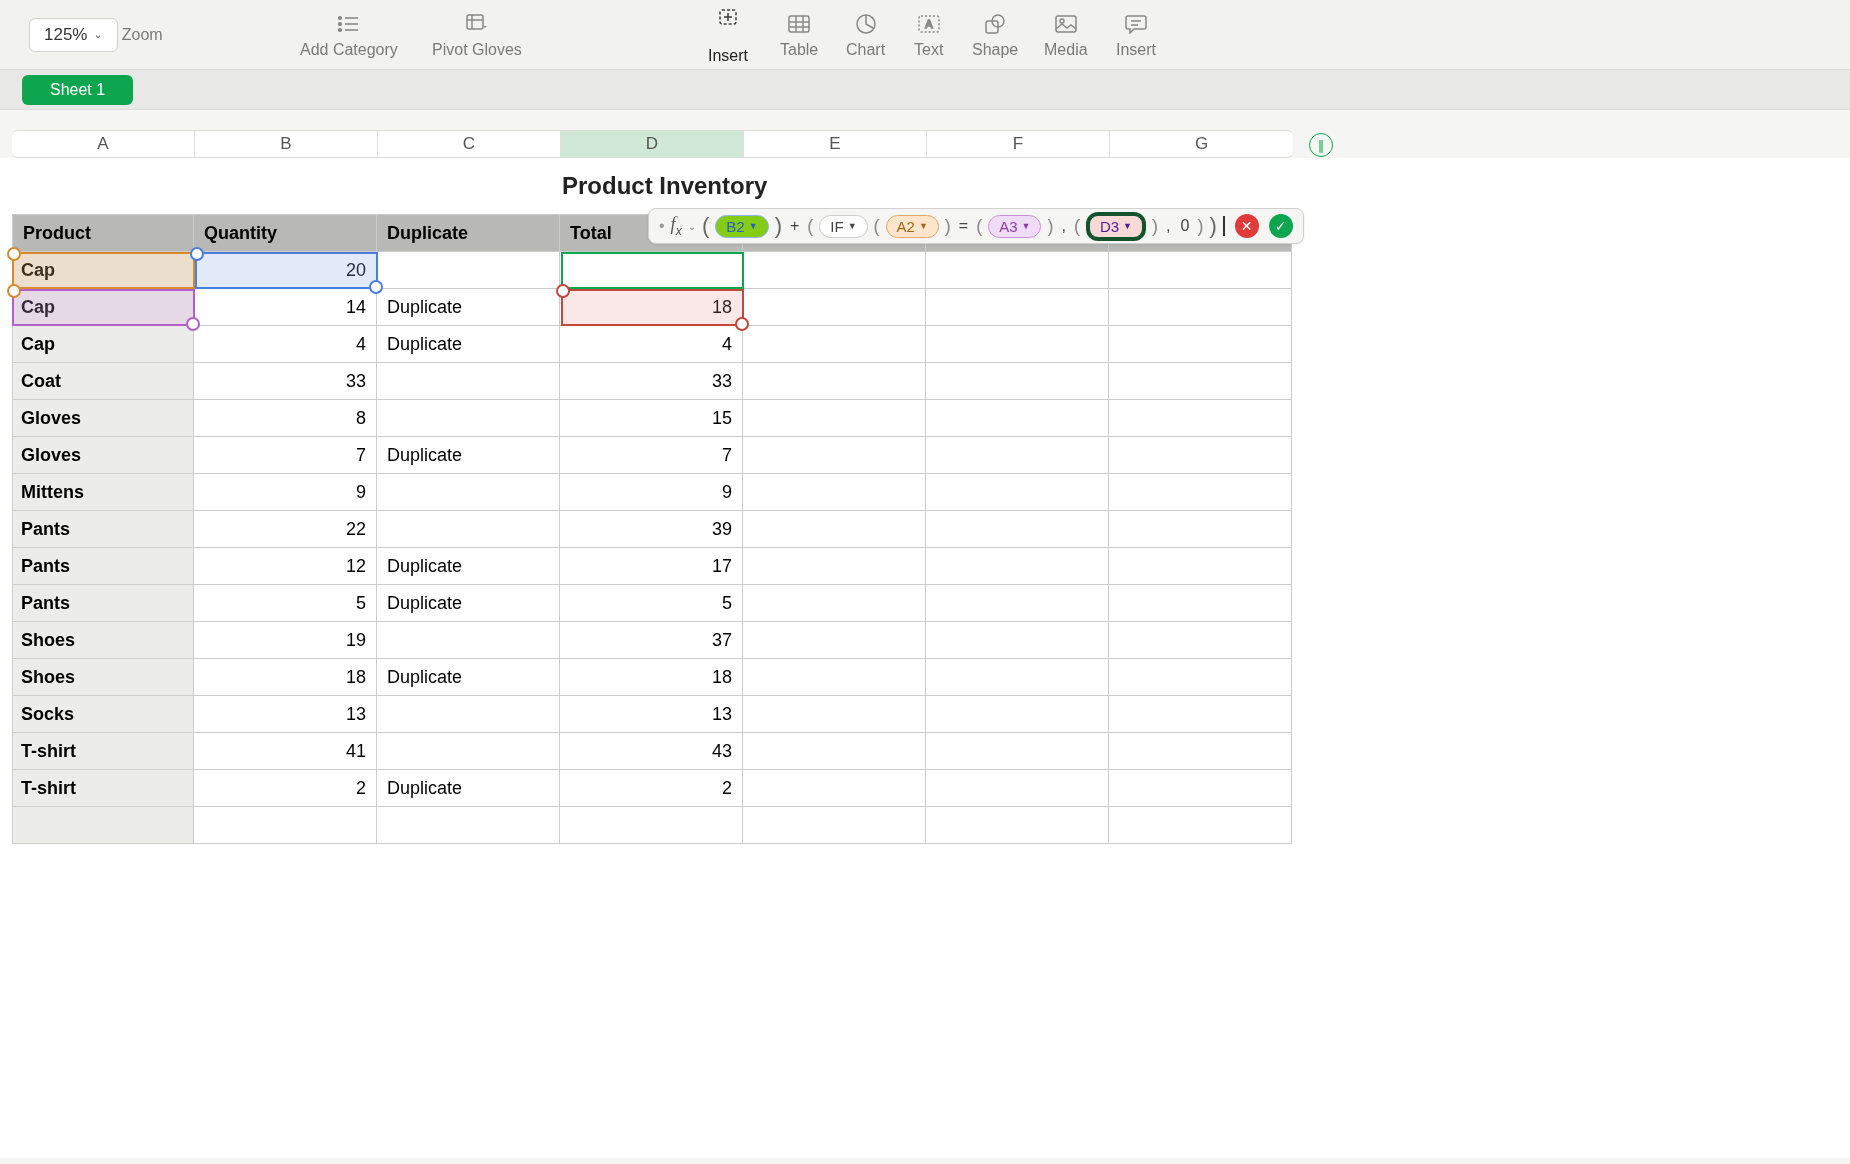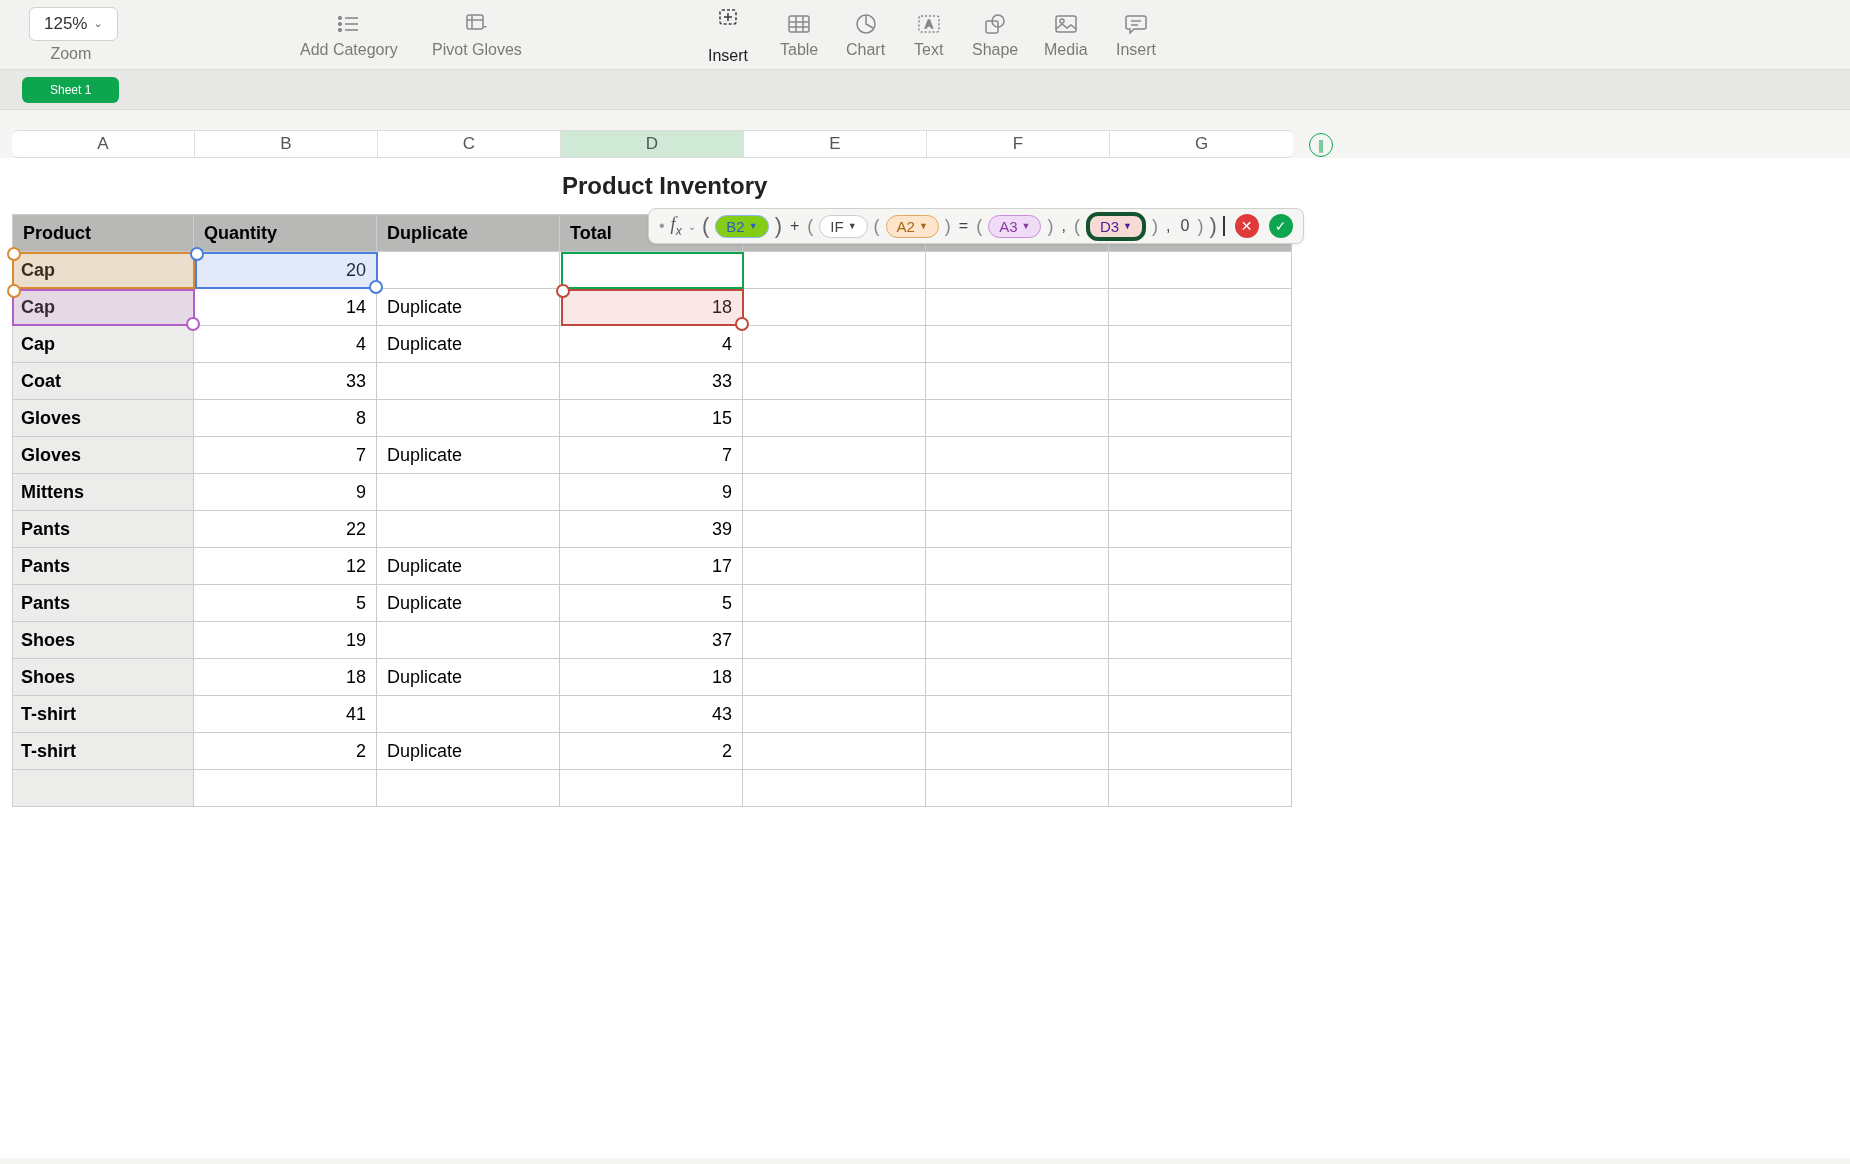--- a/index.html
+++ b/index.html
@@ -8,21 +8,21 @@
 
 .toolbar { height: 70px; background: #f2f2f0; border-bottom: 1px solid #dcdcdb; display: flex; align-items: center; padding: 0 20px; gap: 60px; position: relative; }
 .zoom-btn { background: #fff; border: 1px solid #d0d0cf; border-radius: 6px; padding: 6px 14px; font-size: 17px; display: flex; align-items: center; gap: 6px; color: #333; cursor: pointer; margin-left: 5px; }
 .tool-group { display: flex; flex-direction: column; align-items: center; gap: 4px; position: absolute; }
 .tool-icon { width: 26px; height: 26px; color: #8a8a8a; display: flex; align-items: center; justify-content: center; }
 .tool-label { font-size: 16px; color: #7a7a78; }
 .tool-label.active { color: #222; }
 
 
 .sheet-bar { height: 40px; background: #e8e8e6; border-bottom: 1px solid #dcdcdb; display: flex; align-items: center; padding-left: 22px; }
-.sheet-tab { background: #0da64f; color: #fff; padding: 6px 28px; border-radius: 6px; font-size: 12px; font-weight: 500; cursor: pointer; }
+.sheet-tab { background: #0da64f; color: #fff; padding: 6px 28px; border-radius: 6px; font-size: 16px; font-weight: 500; cursor: pointer; }
 
 
 .col-headers { height: 28px; background: #fff; display: flex; border-top: 1px solid #dcdcdb; border-bottom: 1px solid #dcdcdb; margin-top: 20px; margin-left: 12px; margin-right: 12px; border-radius: 6px; position: relative; }
 .col-header { border-right: 1px solid #e0e0e0; display: flex; align-items: center; justify-content: center; font-size: 17px; color: #555; cursor: pointer; }
 .col-header.selected { background: #cfe9d6; }
 .col-header:first-child { width: 183px; }
 .col-header:nth-child(2) { width: 183px; }
 .col-header:nth-child(3) { width: 183px; }
 .col-header:nth-child(4) { width: 183px; }
 .col-header:nth-child(5) { width: 183px; }
@@ -87,21 +87,21 @@
 .fb-caret { width: 2px; height: 20px; background: #333; }
 .fb-btn { width: 24px; height: 24px; border-radius: 50%; display: flex; align-items: center; justify-content: center; color: #fff; font-size: 14px; cursor: pointer; margin-left: 4px; }
 .fb-cancel { background: #e03a3a; }
 .fb-accept { background: #0da64f; }
 
 </style>
 </head>
 <body>
 
 <div class="toolbar">
-  <div style="display:flex;flex-direction:column;align-items:center;gap:4px;margin-left:4px;">
+  <div style="display:flex;flex-direction:row;align-items:center;gap:4px;margin-left:4px;">
     <button class="zoom-btn">
       <span>125%</span>
       <span style="font-size:11px;color:#666;">⌄</span>
     </button>
     <span class="tool-label">Zoom</span>
   </div>
 
   <div class="tool-group" style="left:300px;">
     <span class="tool-icon">
         <svg width="22" height="18" viewBox="0 0 22 18" stroke="#888" stroke-width="1.6" fill="none">
@@ -383,20 +383,29 @@
         <tr>
           <td class="rowhead">Shoes</td>
           <td class="num">18</td>
           <td class="txt">Duplicate</td>
           <td class="num">18</td>
           <td></td>
           <td></td>
           <td></td>
         </tr>
         <tr>
+          <td class="rowhead">Socks</td>
+          <td class="num">13</td>
+          <td class="txt"></td>
+          <td class="num">13</td>
+          <td></td>
+          <td></td>
+          <td></td>
+        </tr>
+        <tr>
           <td class="rowhead">T-shirt</td>
           <td class="num">41</td>
           <td class="txt"></td>
           <td class="num">43</td>
           <td></td>
           <td></td>
           <td></td>
         </tr>
         <tr>
           <td class="rowhead">T-shirt</td>

